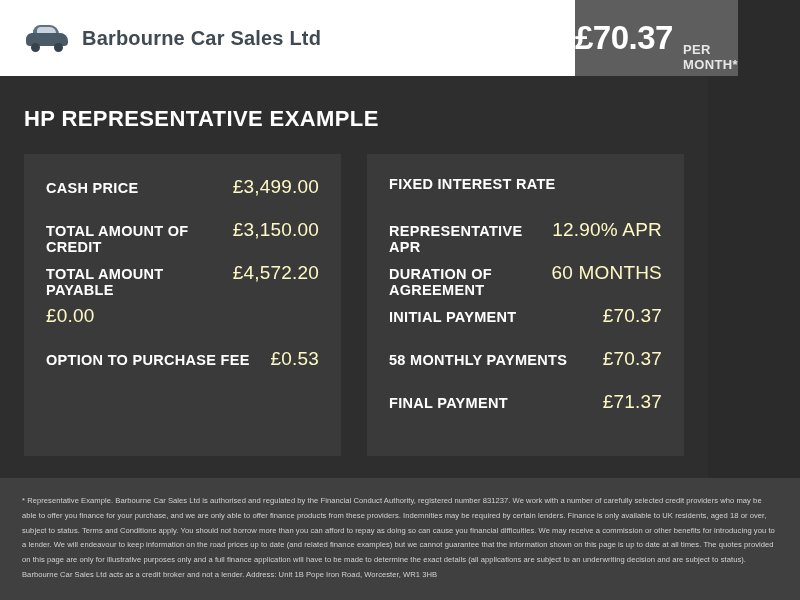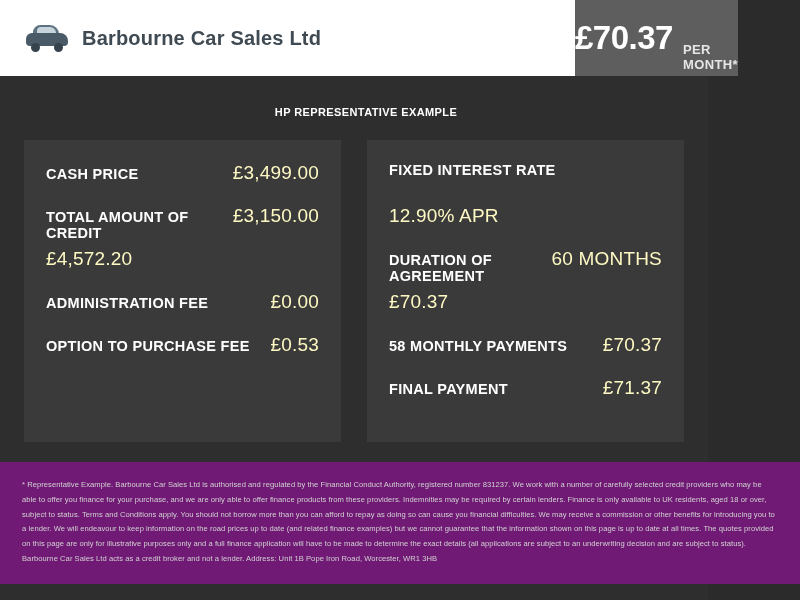--- a/index.html
+++ b/index.html
@@ -101,25 +101,24 @@
     font-weight: bold;
     color: #e6e6e6;
     letter-spacing: 0.4px;
     padding-top: 8px;
     margin-top: 30px;
   }
 
   
   .section-title {
     color: #ffffff;
-    font-size: 11px;
+    font-size: 22px;
     font-weight: bold;
     letter-spacing: 0.4px;
     padding: 30px 0 0 24px;
-    text-align: center;
   }
 
   
   .panels {
     display: flex;
     gap: 26px;
     padding: 22px 24px 0 24px;
   }
   .panel {
     flex: 1 1 0;
@@ -143,23 +142,23 @@
     font-size: 19px;
     font-weight: normal;
     letter-spacing: 0.2px;
     white-space: nowrap;
   }
 
   
   .footer {
     position: absolute;
     left: 0;
-    bottom: 16px;
+    bottom: 0;
     width: 800px;
-    background: #701a75;
+    background: #404040;
     padding: 16px 22px 14px 22px;
     height: 122px;
   }
   .footer p {
     margin: 0;
     color: #d2d2d2;
     font-size: 7.6px;
     line-height: 1.95;
     letter-spacing: 0.05px;
     text-align: left;
@@ -194,44 +193,46 @@
     <div class="panel">
       <div class="row">
         <span class="row-label">CASH PRICE</span>
         <span class="row-value">£3,499.00</span>
       </div>
       <div class="row">
         <span class="row-label">TOTAL AMOUNT OF CREDIT</span>
         <span class="row-value">£3,150.00</span>
       </div>
       <div class="row">
+        <span class="row-label">TOTAL AMOUNT PAYABLE</span>
         <span class="row-value">£4,572.20</span>
       </div>
       <div class="row">
-        <span class="row-label">ADMINISTRATION FEE</span>
         <span class="row-value">£0.00</span>
       </div>
       <div class="row">
         <span class="row-label">OPTION TO PURCHASE FEE</span>
         <span class="row-value">£0.53</span>
       </div>
     </div>
 
     <div class="panel">
       <div class="row">
         <span class="row-label">FIXED INTEREST RATE</span>
       </div>
       <div class="row">
+        <span class="row-label">REPRESENTATIVE APR</span>
         <span class="row-value">12.90% APR</span>
       </div>
       <div class="row">
         <span class="row-label">DURATION OF AGREEMENT</span>
         <span class="row-value">60 MONTHS</span>
       </div>
       <div class="row">
+        <span class="row-label">INITIAL PAYMENT</span>
         <span class="row-value">£70.37</span>
       </div>
       <div class="row">
         <span class="row-label">58 MONTHLY PAYMENTS</span>
         <span class="row-value">£70.37</span>
       </div>
       <div class="row">
         <span class="row-label">FINAL PAYMENT</span>
         <span class="row-value">£71.37</span>
       </div>

